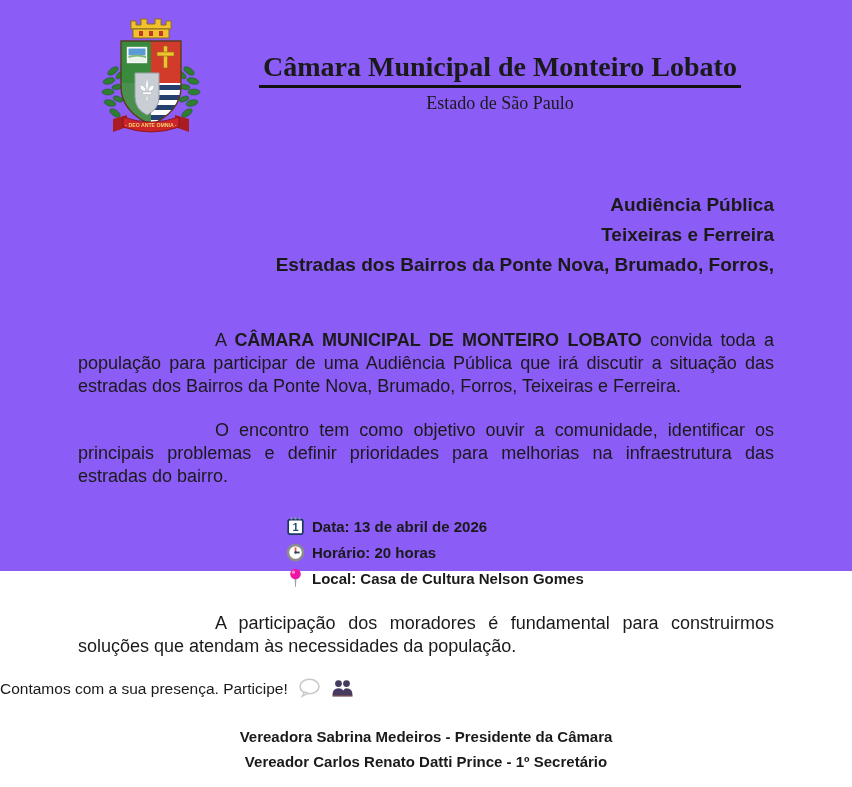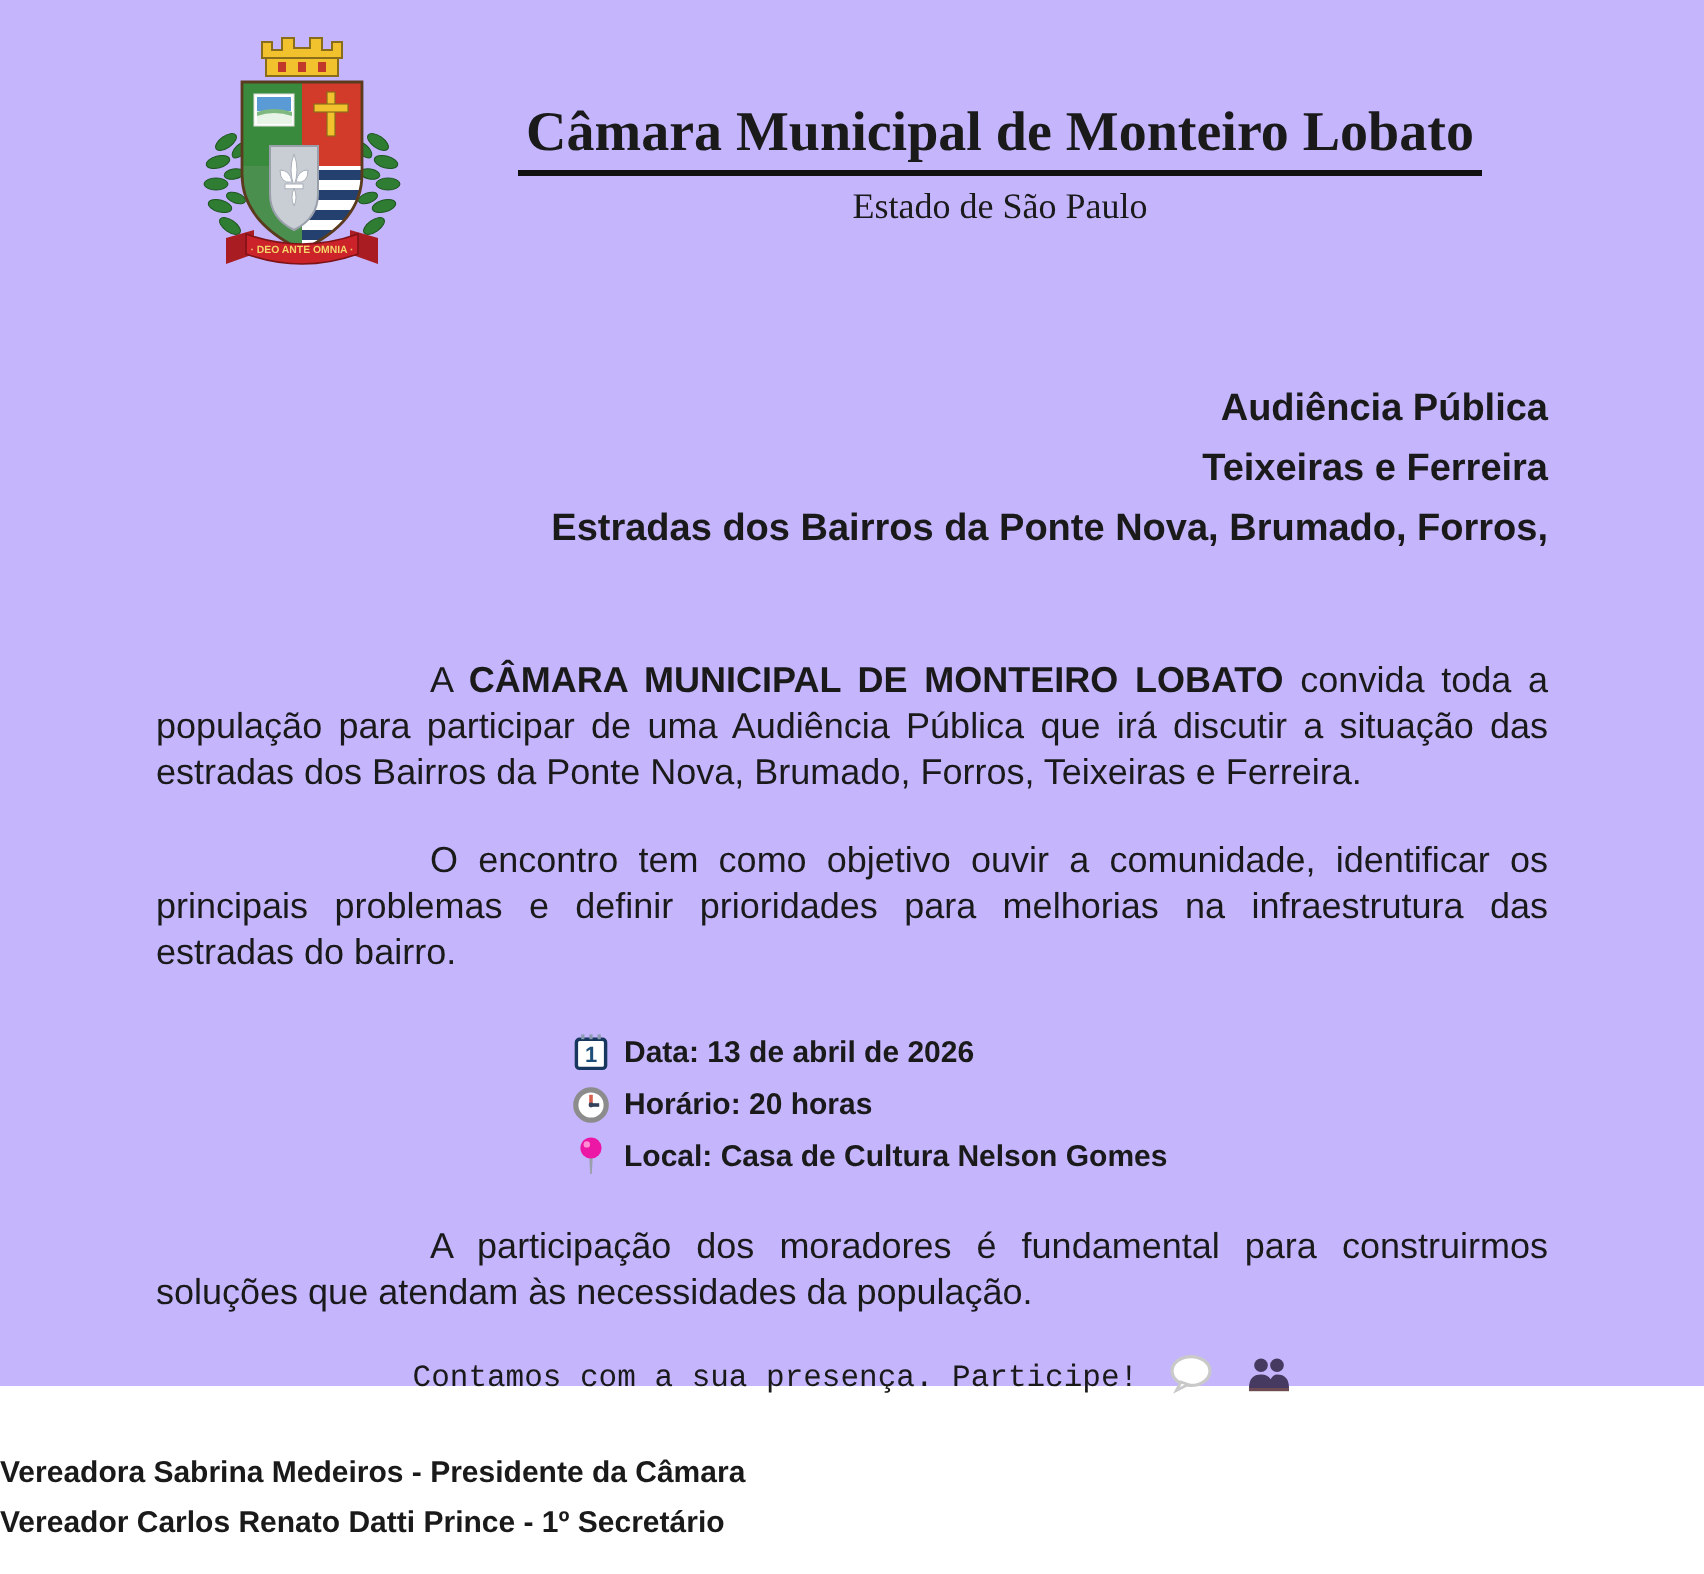--- a/index.html
+++ b/index.html
@@ -4,21 +4,21 @@
 <style>
   * { margin:0; padding:0; box-sizing:border-box; }
   html,body { background:#ffffff; }
   body {
     width:852px; height:787px;
     font-family:"Liberation Sans","DejaVu Sans",sans-serif;
     color:#1a1a1a;
     position:relative;
     overflow:hidden;
   }
-  .page { position:relative; width:852px; height:693px; background:#c4b5fd; }
+  .page { position:relative; width:852px; height:571px; background:#8b5cf6; }
 
   
   .crest { position:absolute; left:99px; top:15px; width:104px; height:126px; }
   .header-text {
     position:absolute; left:212px; top:50px; width:576px;
     text-align:center;
     font-family:"Liberation Serif","DejaVu Serif",serif;
   }
   .header-title {
     display:inline-block;
@@ -51,28 +51,28 @@
 
   
   .details { position:absolute; left:285px; top:513px; }
   .detail-row { display:flex; align-items:center; height:26px; }
   .detail-icon { width:20px; height:20px; display:inline-flex; align-items:center; justify-content:center; margin-right:7px; flex:none; }
   .detail-label { font-size:15px; font-weight:bold; white-space:nowrap; }
 
   
   .closing {
     position:absolute; left:0; right:0; top:677px;
-    text-align:center; font-size:15.5px; line-height:24px;font-family:Liberation Mono, monospace;
+    text-align:left; font-size:15.5px; line-height:24px;
   }
   .closing .inline-icon { display:inline-block; vertical-align:-4px; margin-left:6px; }
 
   
   .signatures {
     position:absolute; left:0; right:0; top:724px;
-    text-align:left; font-size:15px; font-weight:bold; line-height:25px;
+    text-align:center; font-size:15px; font-weight:bold; line-height:25px;
   }
 </style>
 </head>
 <body>
 
 <div class="page">
 
   <svg class="crest" viewBox="0 0 104 126" xmlns="http://www.w3.org/2000/svg">
 
     <g>

